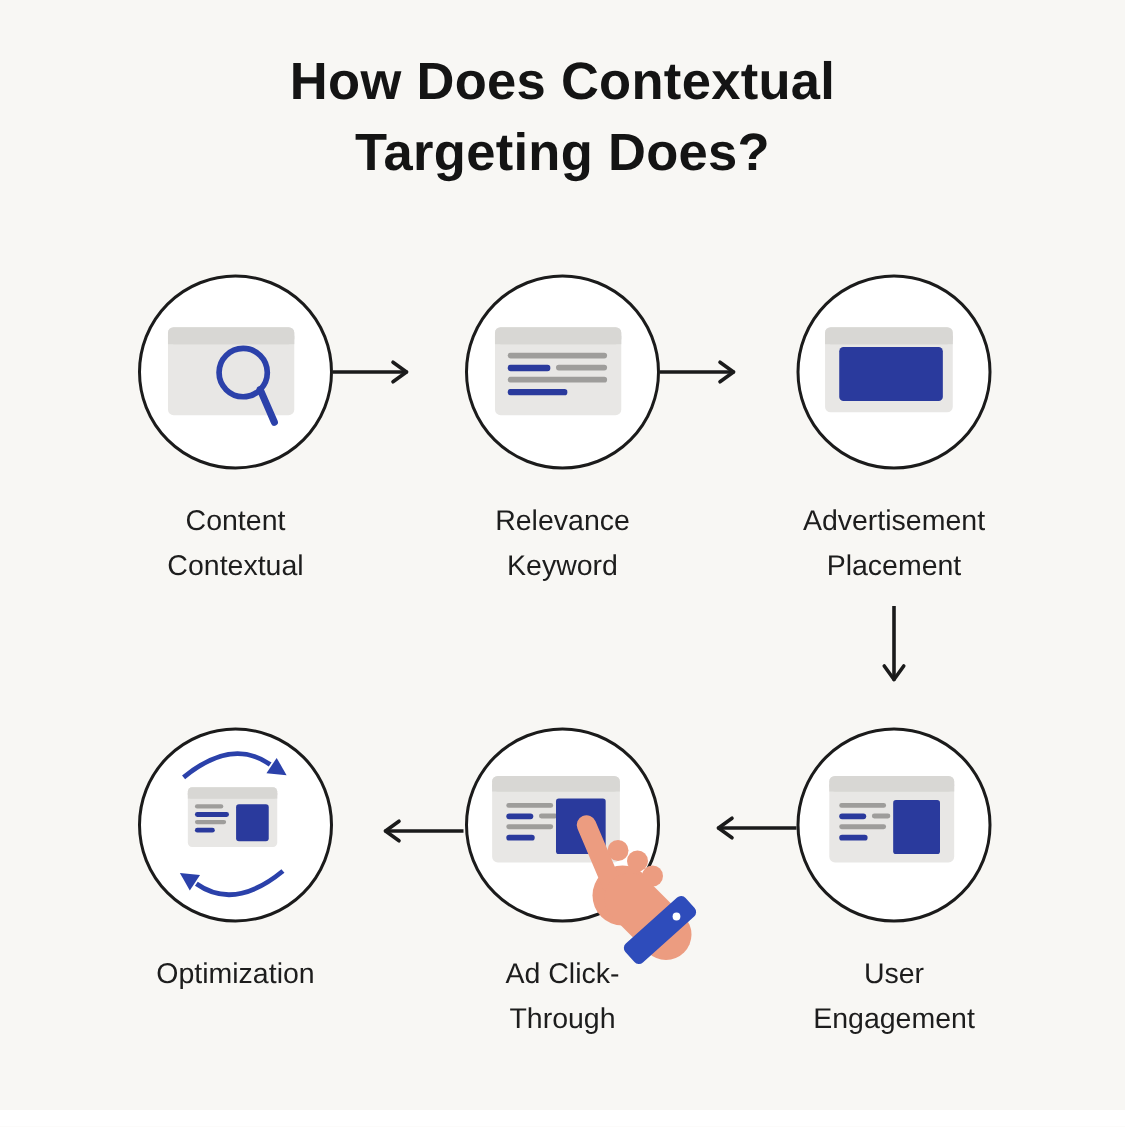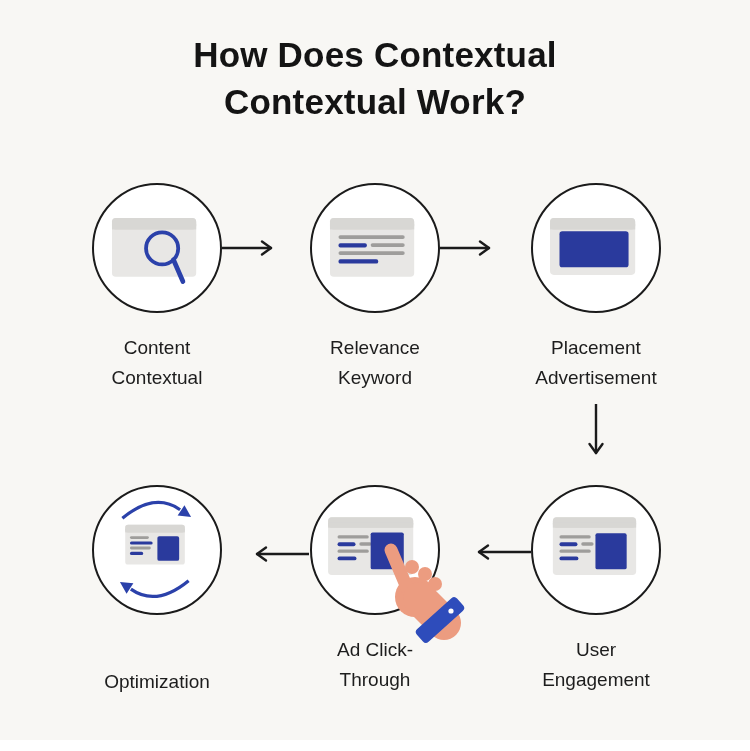--- a/index.html
+++ b/index.html
@@ -41,21 +41,21 @@
     width:140px;height:118px;z-index:5;pointer-events:none;
   }
 </style>
 </head>
 <body>
 
 <div class="canvas">
 
   <div class="title">
     <span>How Does Contextual</span>
-    <span>Contextual Work?</span>
+    <span>Targeting Does?</span>
   </div>
 
   <div class="step" style="left:72px;top:183px;">
     <div class="circle">
       <svg viewBox="0 0 130 130">
         <rect x="19" y="35" width="89" height="62" rx="4" fill="#e8e7e5"></rect>
         <rect x="19" y="35" width="89" height="12" rx="4" fill="#d8d7d4"></rect>
         <rect x="19" y="41" width="89" height="6" fill="#d8d7d4"></rect>
         <circle cx="72" cy="67" r="17" fill="none" stroke="#2b41aa" stroke-width="4"></circle>
         <line x1="84" y1="79" x2="94" y2="102" stroke="#2b41aa" stroke-width="5" stroke-linecap="round"></line>
@@ -89,26 +89,26 @@
   <div class="step" style="left:511px;top:183px;">
     <div class="circle">
       <svg viewBox="0 0 130 130">
         <rect x="18" y="35" width="90" height="60" rx="4" fill="#e8e7e5"></rect>
         <rect x="18" y="35" width="90" height="12" rx="4" fill="#d8d7d4"></rect>
         <rect x="18" y="41" width="90" height="6" fill="#d8d7d4"></rect>
         <rect x="28" y="49" width="73" height="38" rx="3" fill="#2a3a9d"></rect>
       </svg>
     </div>
     <div class="label">
+      <span>Advertisement</span>
       <span>Placement</span>
-      <span>Advertisement</span>
-    </div>
-  </div>
-
-  <div class="step" style="left:72px;top:485px;gap:32px;">
+    </div>
+  </div>
+
+  <div class="step" style="left:72px;top:485px;">
     <div class="circle">
       <svg viewBox="0 0 130 130">
         <path d="M 30 33 Q 64 5 91 24" fill="none" stroke="#2b41aa" stroke-width="3.4"></path>
         <polygon points="102.6,31.6 88.4,30.2 95.6,19.3" fill="#2b41aa"></polygon>
         <path d="M 100 99 Q 66 127 39 108" fill="none" stroke="#2b41aa" stroke-width="3.4"></path>
         <polygon points="27.4,100.4 41.6,101.8 34.4,112.7" fill="#2b41aa"></polygon>
         <rect x="33" y="40" width="63" height="42" rx="3" fill="#e8e7e5"></rect>
         <rect x="33" y="40" width="63" height="8" rx="3" fill="#d8d7d4"></rect>
         <rect x="33" y="44" width="63" height="4" fill="#d8d7d4"></rect>
         <rect x="38" y="52" width="20" height="3" rx="1.5" fill="#9e9d9b"></rect>

